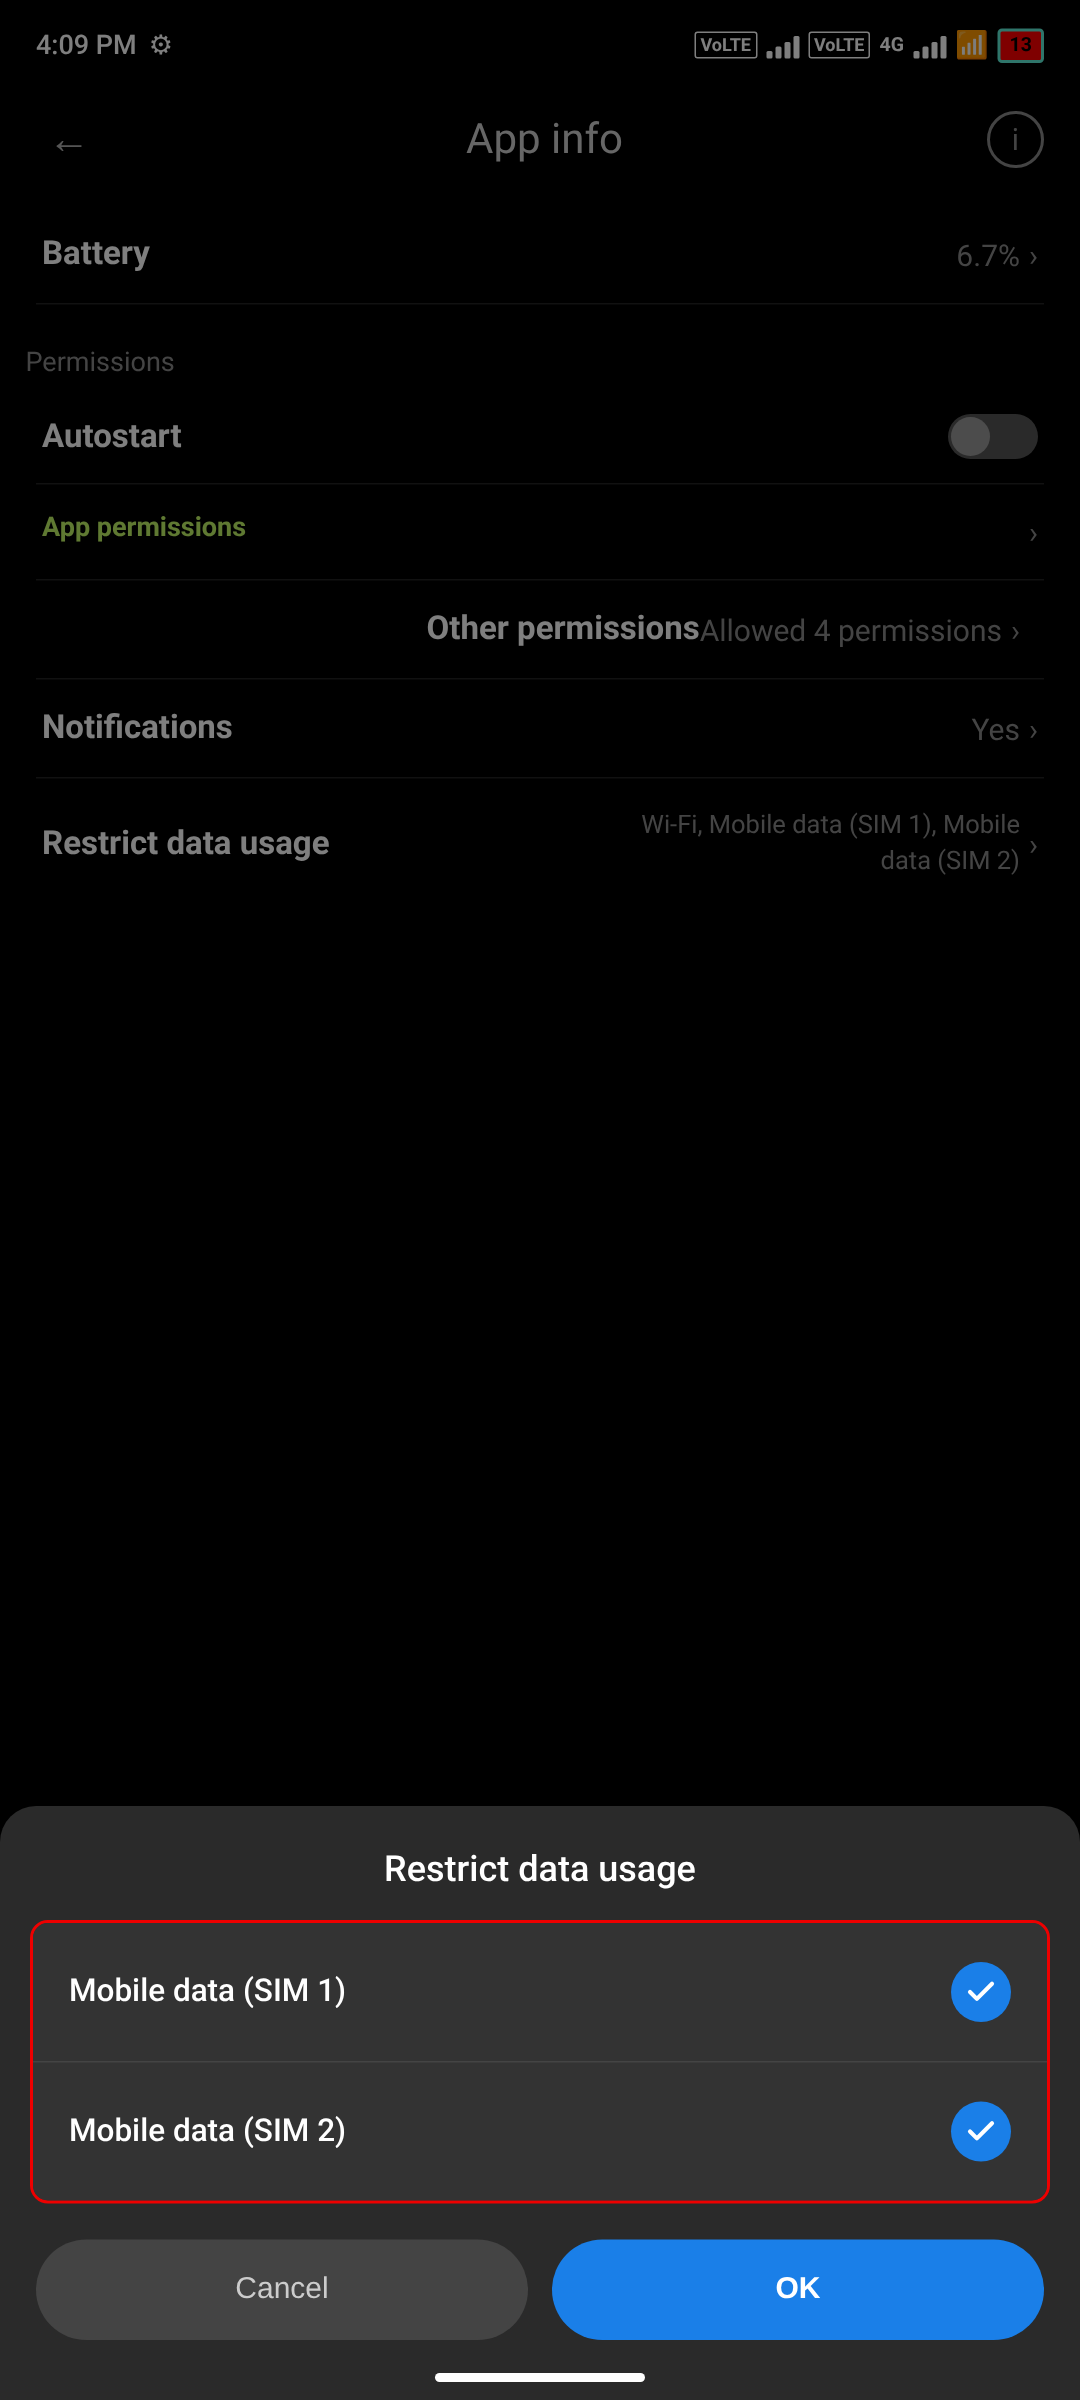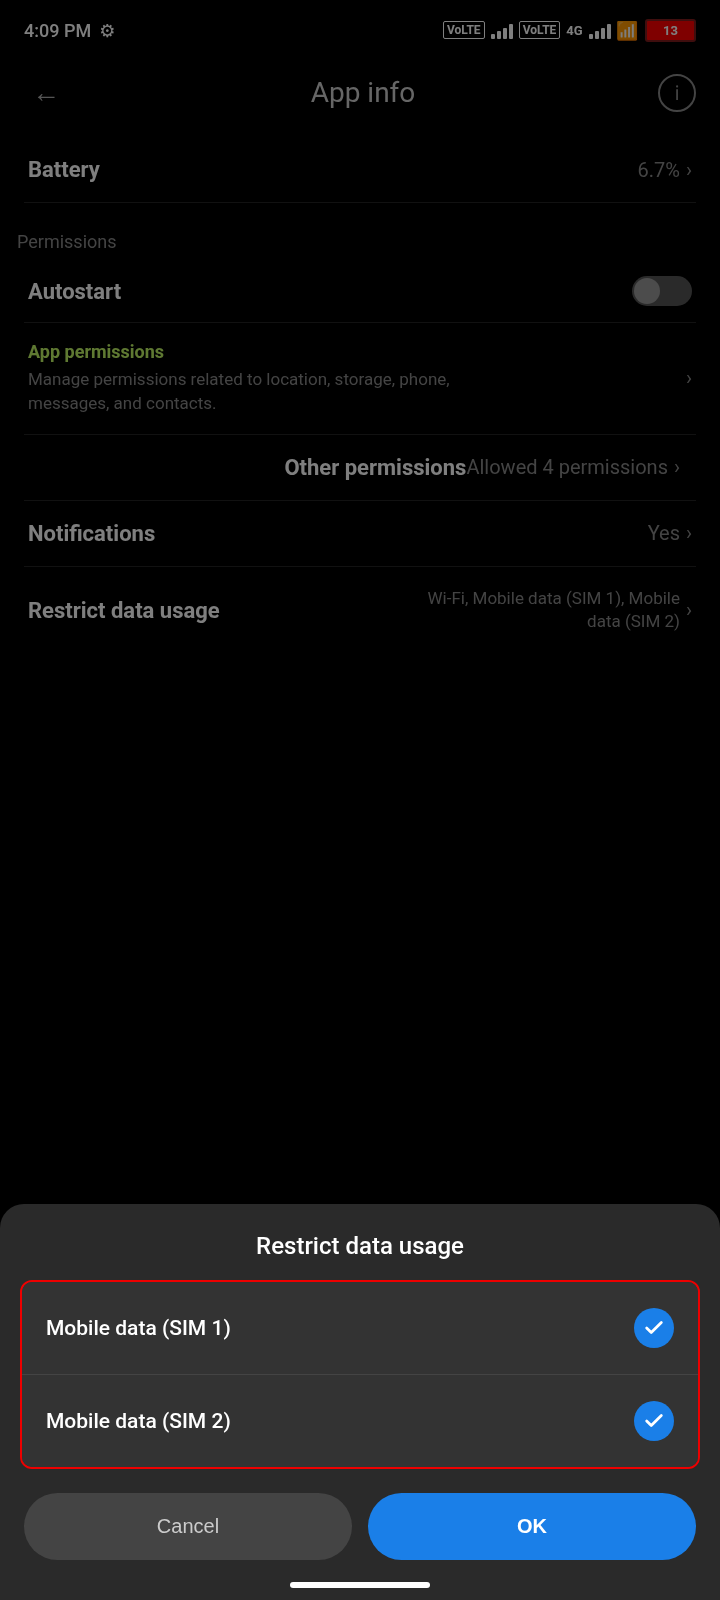--- a/index.html
+++ b/index.html
@@ -35,26 +35,26 @@
 
     .status-right {
       display: flex;
       align-items: center;
       gap: 6px;
       font-size: 14px;
       margin-left: 16px;
     }
 
     .battery-badge {
-      border: 2px solid #7f1d1d;
+      border: 2px solid #5eead4;
       border-radius: 3px;
-      padding: 2px 16px;
+      padding: 2px 6px;
       font-size: 13px;
       font-weight: bold;
-      color: #ffffff;
+      color: #000000;
       background: #f00;
       position: relative;
     }
 
     
     .top-nav {
       display: flex;
       align-items: center;
       justify-content: space-between;
       padding: 12px 24px;
@@ -400,21 +400,20 @@
   <div class="toggle-switch">
     <div class="toggle-knob"></div>
   </div>
 </div>
 
 <div class="divider"></div>
 
 <div class="app-permissions-row">
   <div class="app-permissions-text">
     <div class="title">App permissions</div>
-    <div class="subtitle">Manage permissions related to location, storage, phone, messages, and contacts.</div>
   </div>
   <span class="chevron">›</span>
 </div>
 
 <div class="divider"></div>
 
 <div class="other-permissions-row">
   <span class="section-item-label">Other permissions</span>
   <span class="section-item-value">
     <span>Allowed 4 permissions</span>

